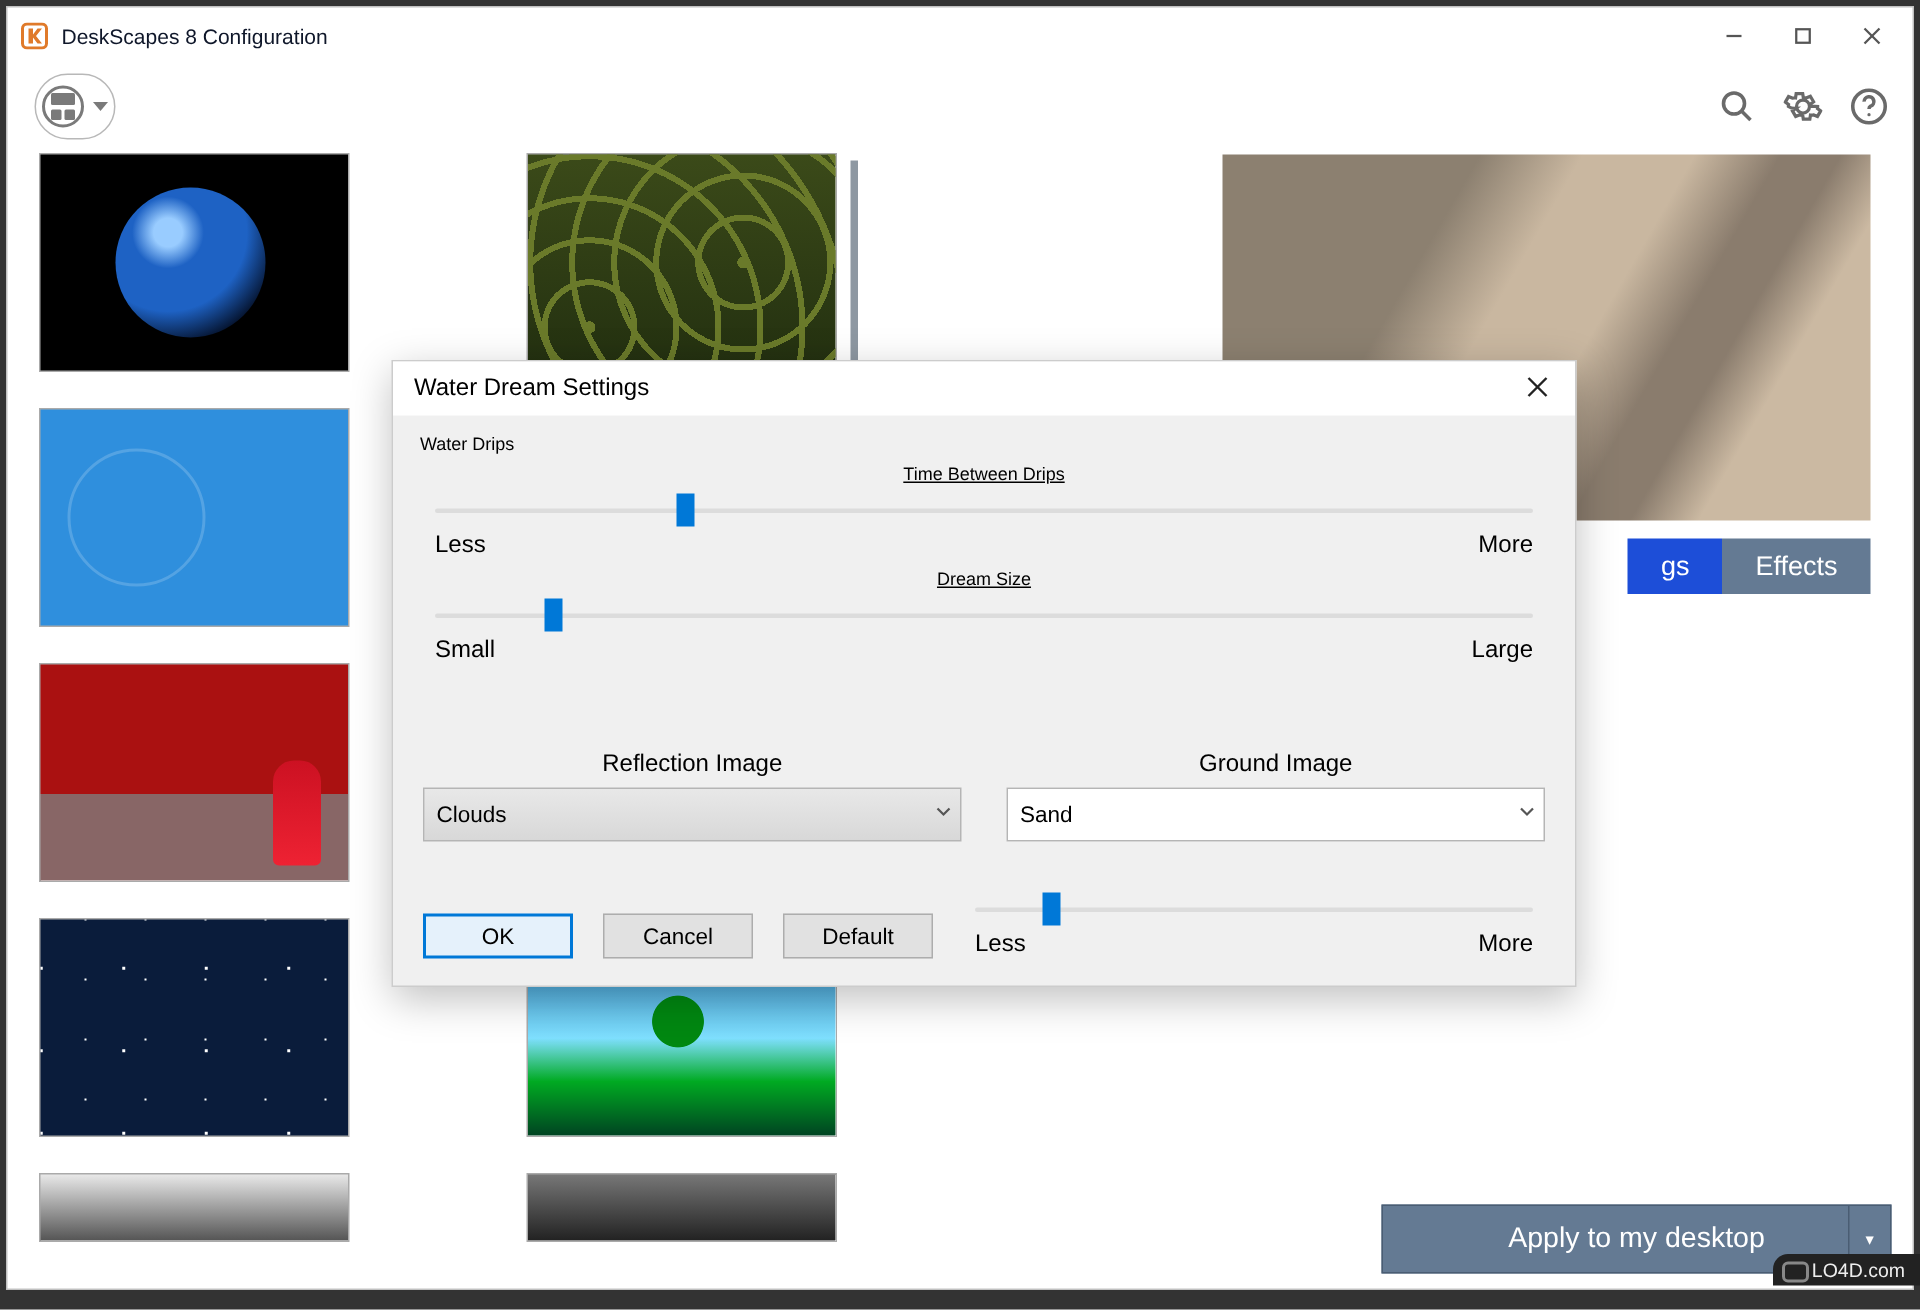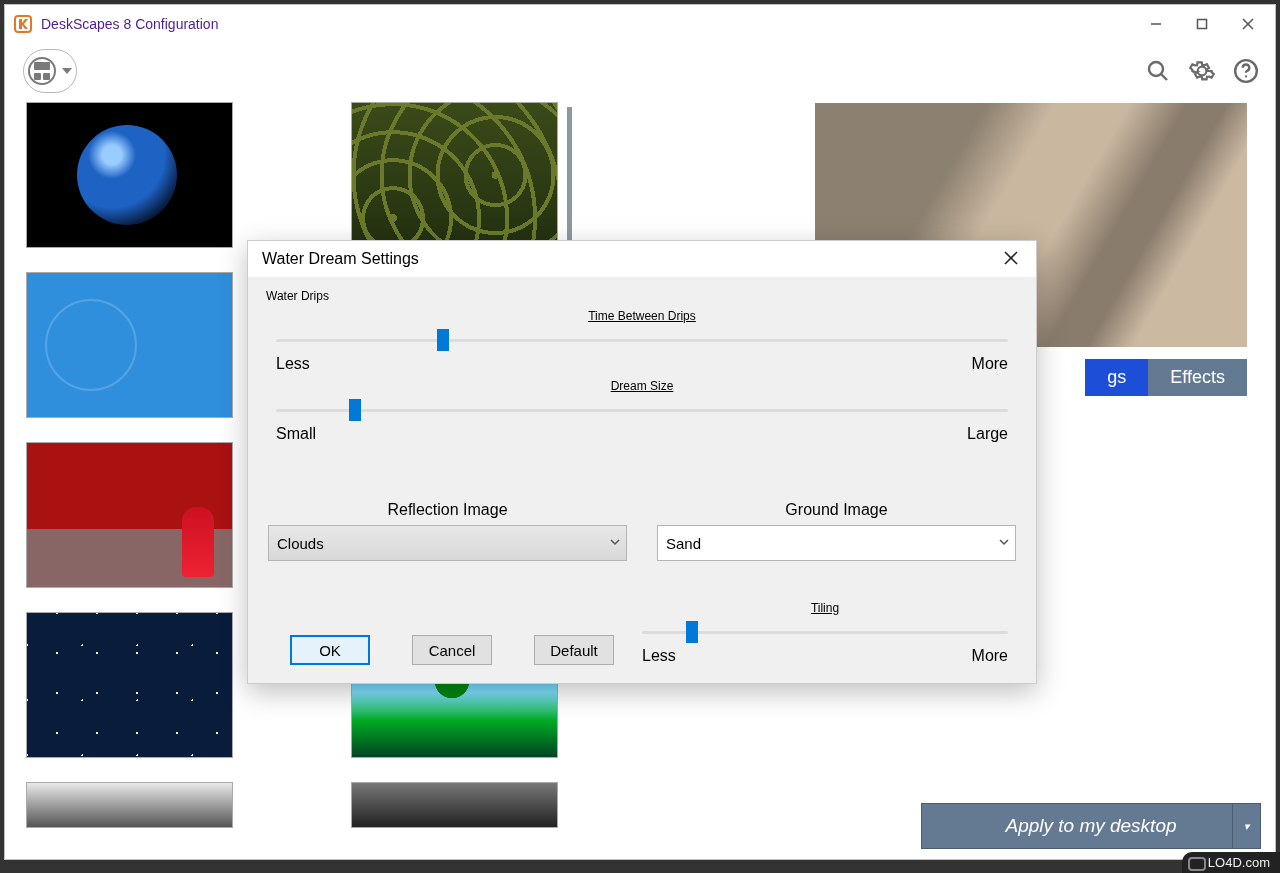--- a/index.html
+++ b/index.html
@@ -3,21 +3,21 @@
 <meta charset="utf-8">
 <style>
   * { box-sizing: border-box; margin: 0; padding: 0; font-family: "Segoe UI", Tahoma, sans-serif; }
   body { background: #333; width: 1280px; height: 873px; overflow: hidden; position: relative; }
 
   .window { position:absolute; left:4px; top:4px; width:1272px; height:856px; background:#fff; border:1px solid #c0c0c0; display:flex; flex-direction:column; }
 
   
   .titlebar { height:38px; display:flex; align-items:center; padding:0 4px 0 8px; color:#555; }
   .app-ico { width:20px; height:20px; margin-right:8px; display:flex; align-items:center; justify-content:center;}
-  .title-text { font-size:14px; color:#4c1d95; flex:0 0 auto;}
+  .title-text { font-size:14px; color:#0f172a; flex:0 0 auto;}
   .titlebar-spacer { flex:1; }
   .wc { width:46px; height:32px; display:flex; align-items:center; justify-content:center; color:#666; }
   .wc svg{stroke:#555;}
 
   
   .toolbar { height:56px; display:flex; align-items:center; padding:0 14px 0 18px; }
   .menu-btn { width:54px; height:44px; border:1px solid #b8b8b8; border-radius:22px; display:flex; align-items:center; justify-content:center; gap:2px;}
   .menu-btn .menu-core{width:28px;height:28px;border:2px solid #7a7a7a;border-radius:50%;position:relative;}
   .menu-btn .menu-core::before{content:"";position:absolute;left:4px;top:3px;width:16px;height:8px;background:#7a7a7a;border-radius:1px;}
   .menu-btn .menu-core::after{content:"";position:absolute;left:4px;bottom:3px;width:7px;height:7px;background:#7a7a7a;border-radius:1px;box-shadow:9px 0 0 #7a7a7a;}
@@ -57,51 +57,51 @@
 
   
   .right-panel{flex:1;display:flex;flex-direction:column;gap:12px;position:relative;}
   .preview{height:244px;width:432px;background:linear-gradient(120deg,#8c8070 0 30%,#c9b7a0 42% 55%,#8a7c6d 65% 72%,#cbb9a2 80% 100%);align-self:flex-end;margin-right:20px;}
   .tabs{display:flex;gap:0;justify-content:flex-end;margin-right:20px;}
   .tab{background:#647a93;color:#fff;padding:8px 22px;font-size:18px;}
   .tab.inactive{background:#1d4ed8;}
   .rp-text{color:#555;font-size:20px;padding-left:6px;line-height:1.6;}
 
   
-  .apply-bar{position:absolute;right:14px;bottom:10px;width:340px;height:46px;background:#647a93;color:#fff;display:flex;align-items:center;justify-content:center;font-size:19px;border:1px solid #4a5d73;font-style:italic;}
+  .apply-bar{position:absolute;right:14px;bottom:10px;width:340px;height:46px;background:#647a93;color:#fff;display:flex;align-items:center;justify-content:center;font-size:19px;border:1px solid #4a5d73;}
   .apply-drop{position:absolute;right:0;top:0;bottom:0;width:28px;border-left:1px solid #4a5d73;display:flex;align-items:center;justify-content:center;color:#fff;font-size:11px;}
 
   
-  .modal{position:absolute;left:247px;top:240px;width:790px;background:#f0f0f0;border:1px solid #ccc;box-shadow:0 8px 26px rgba(0,0,0,.25);}
+  .modal{position:absolute;left:261px;top:240px;width:790px;background:#f0f0f0;border:1px solid #ccc;box-shadow:0 8px 26px rgba(0,0,0,.25);}
   .modal-title{height:36px;background:#fff;display:flex;align-items:center;padding:0 10px 0 14px;font-size:16px;}
   .modal-title .spacer{flex:1;}
   .modal-close{font-size:18px;padding:2px 8px;color:#333;}
   .modal-body{padding:10px 20px 18px 20px;}
   .section-label{font-size:12px;margin:2px 0 4px -2px;}
   .slider-block{margin:0 0 6px 0;}
   .slider-title{text-align:center;font-size:12px;margin:6px 0;text-decoration:underline;}
   .track{position:relative;height:22px;margin:0 8px;}
   .rail{position:absolute;left:0;right:0;top:10px;height:3px;background:#dcdcdc;border-radius:2px;}
   .handle{position:absolute;top:0;width:12px;height:22px;background:#0078d7;}
   .minmax{display:flex;justify-content:space-between;font-size:16px;margin:4px 8px 0 8px;}
 
   .two-col{display:flex;gap:30px;margin-top:18px;}
   .col50{flex:1;margin-top:40px;}
   .field-label{text-align:center;font-size:16px;margin-bottom:6px;}
   .combo{height:36px;background:linear-gradient(#e8e8e8,#d8d8d8);border:1px solid #b5b5b5;display:flex;align-items:center;padding:12px 8px;font-size:15px;position:relative;}
   .combo.light{background:#fff;}
   .combo .chev{position:absolute;right:6px;top:7px;}
 
   .modal-buttons{display:flex;gap:20px;margin-top:42px;}
-  .mb{width:80px;height:30px;border:1px solid #adadad;background:#e1e1e1;display:flex;align-items:center;justify-content:center;font-size:15px;margin-left:22px;}
+  .mb{width:100px;height:30px;border:1px solid #adadad;background:#e1e1e1;display:flex;align-items:center;justify-content:center;font-size:15px;}
   .mb.primary{border:2px solid #0078d7;background:#e5f1fb;}
   .tiling-block{flex:1;margin-top:34px;}
 
   
-  .wm{position:absolute;right:0;bottom:0;background:#222;color:#eee;font-size:13px;padding:3px 10px 3px 26px;border-radius:10px 0 0 0;}
+  .wm{position:absolute;right:0;bottom:16px;background:#222;color:#eee;font-size:13px;padding:3px 10px 3px 26px;border-radius:10px 0 0 0;}
   .wm::before{content:"";position:absolute;left:6px;top:5px;width:14px;height:10px;border:2px solid #888;border-radius:4px;}
 </style>
 </head>
 <body>
 
 <div class="window">
 
   <div class="titlebar">
     <span class="app-ico">
       <svg width="18" height="18" viewBox="0 0 18 18">
@@ -252,21 +252,20 @@
     </div>
 
     <div style="display:flex;align-items:flex-end;gap:20px;">
       <div class="modal-buttons">
         <div class="mb primary">OK</div>
         <div class="mb">Cancel</div>
         <div class="mb">Default</div>
       </div>
 
       <div class="tiling-block">
-        <div class="slider-title" style="text-align:center">Tiling</div>
         <div class="track">
           <div class="rail"></div>
           <div class="handle" style="left:12%;"></div>
         </div>
         <div class="minmax">
           <span>Less</span>
           <span>More</span>
         </div>
       </div>
     </div>

